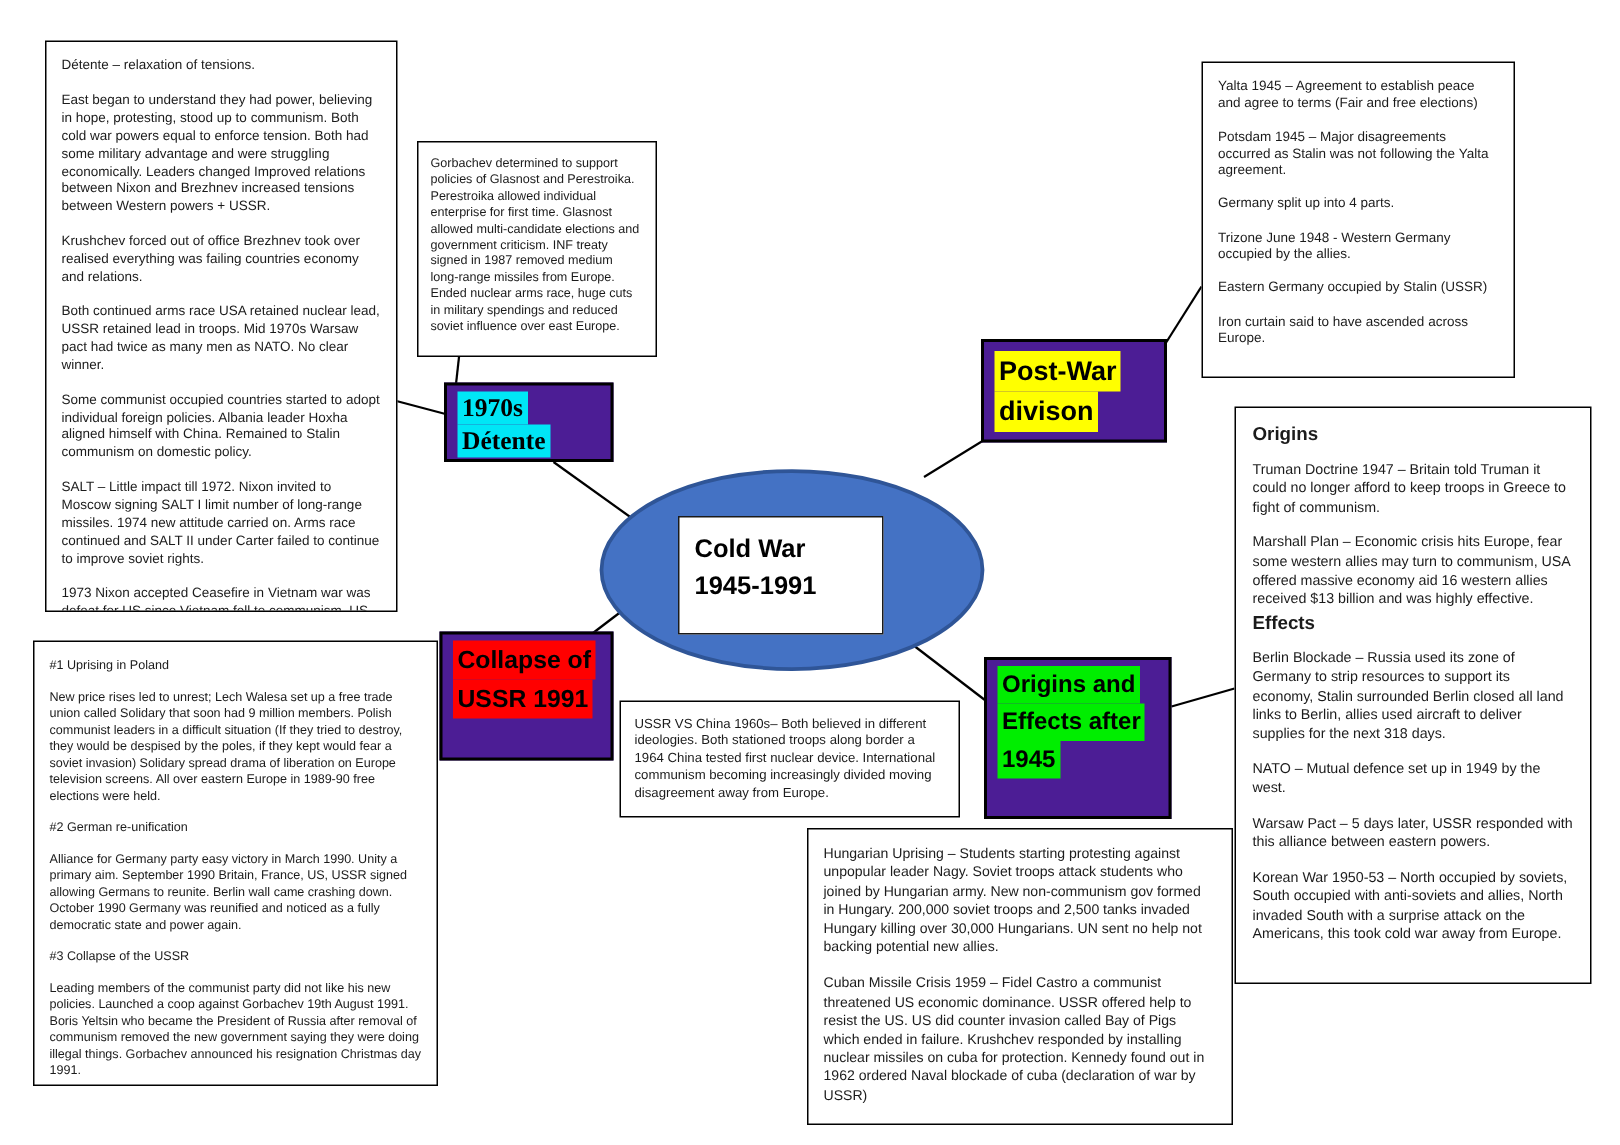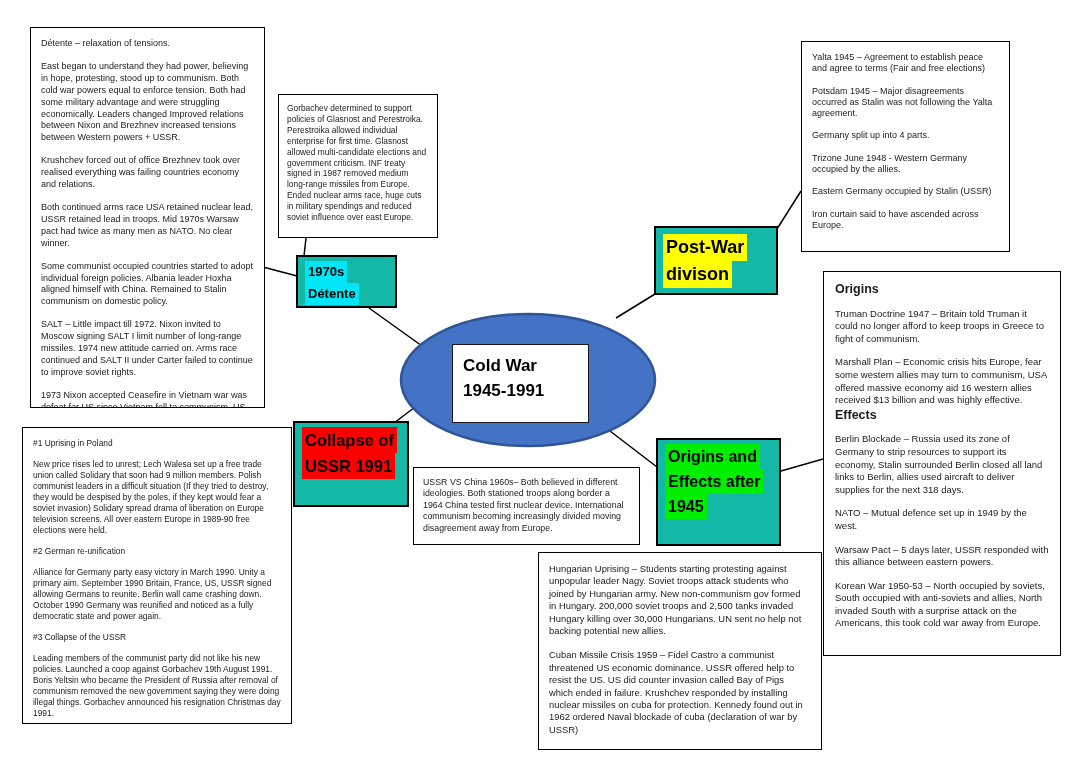--- a/index.html
+++ b/index.html
@@ -24,26 +24,26 @@
   #origins-box .sec-heading{font-size:12.5px;font-weight:bold;margin:0 0 12px 0;}
   #origins-box .sec-heading.second{margin-top:2px;}
   #eastern-box{left:22px;top:427px;width:270px;height:297px;font-size:8.4px;line-height:11px;}
   #eastern-box .sec-h{margin:0 0 10px 0;}
   #eastern-box .sec-t{margin:0 0 10px 0;}
   #ussr-china-box{left:413px;top:467px;width:227px;height:78px;font-size:8.8px;line-height:11.4px;padding:9px;}
   #uprisings-box{left:538px;top:552px;width:284px;height:198px;font-size:9.4px;line-height:12.4px;}
   #uprisings-box p{margin:0 3px 12px 0;}
 
   .label-box{
-    position:absolute;background:#14b8a6;border:2px solid #000;
+    position:absolute;background:#4c1d95;border:2px solid #000;
     box-sizing:border-box;padding:4px 7px;font-weight:bold;color:#000;
   }
   .label-box .ln{line-height:25px;white-space:nowrap;}
   .hl{display:inline-block;padding:0 3px;}
-  #label-detente{left:296px;top:255px;width:101px;height:53px;font-size:13px;}
+  #label-detente{left:296px;top:255px;width:113px;height:53px;font-size:17px;font-family:Liberation Serif, serif;}
   #label-detente .ln{line-height:22px;}
   #label-postwar{left:654px;top:226px;width:124px;height:69px;font-size:18px;padding-top:6px;}
   #label-postwar .ln{line-height:27px;}
   #label-origins{left:656px;top:438px;width:125px;height:108px;font-size:16px;}
   #label-origins .ln{line-height:25px;}
   #label-collapse{left:293px;top:421px;width:116px;height:86px;font-size:16.5px;}
   #label-collapse .ln{line-height:26px;}
 
   #center-title-box{
     position:absolute;left:452px;top:344px;width:137px;height:79px;

